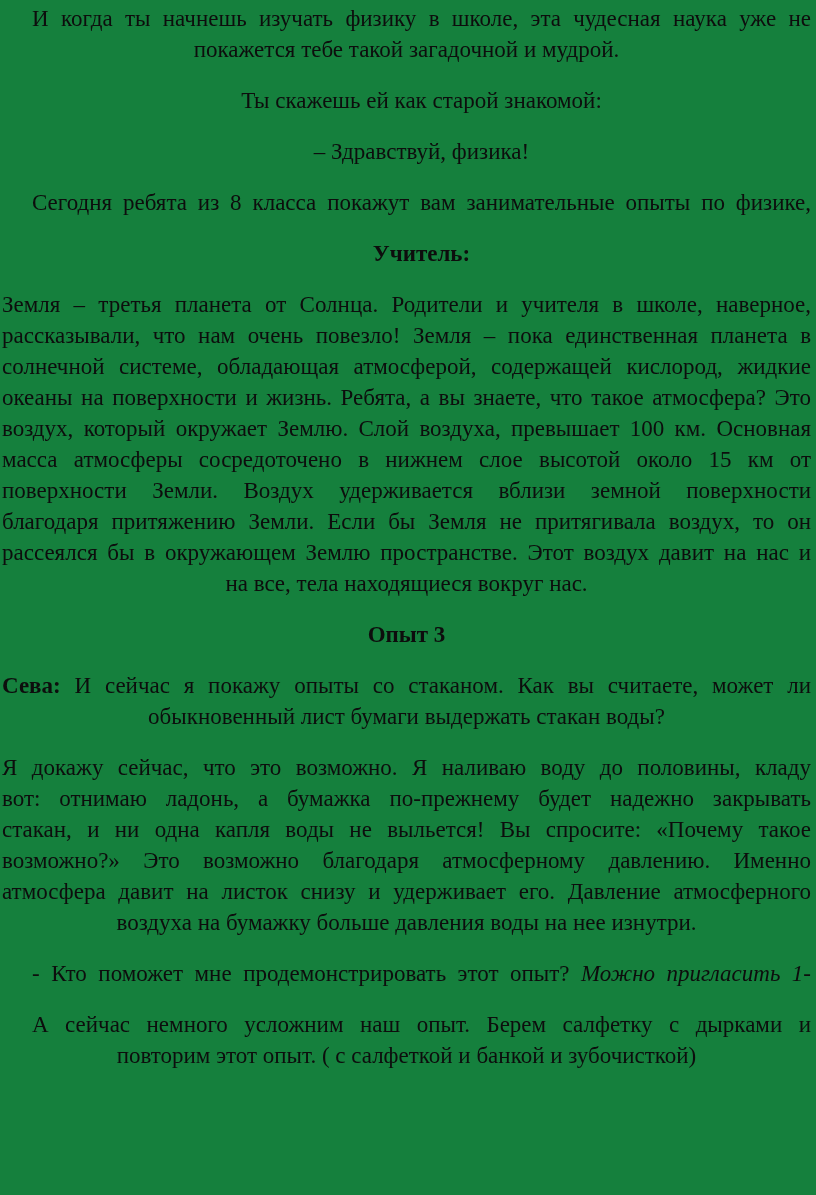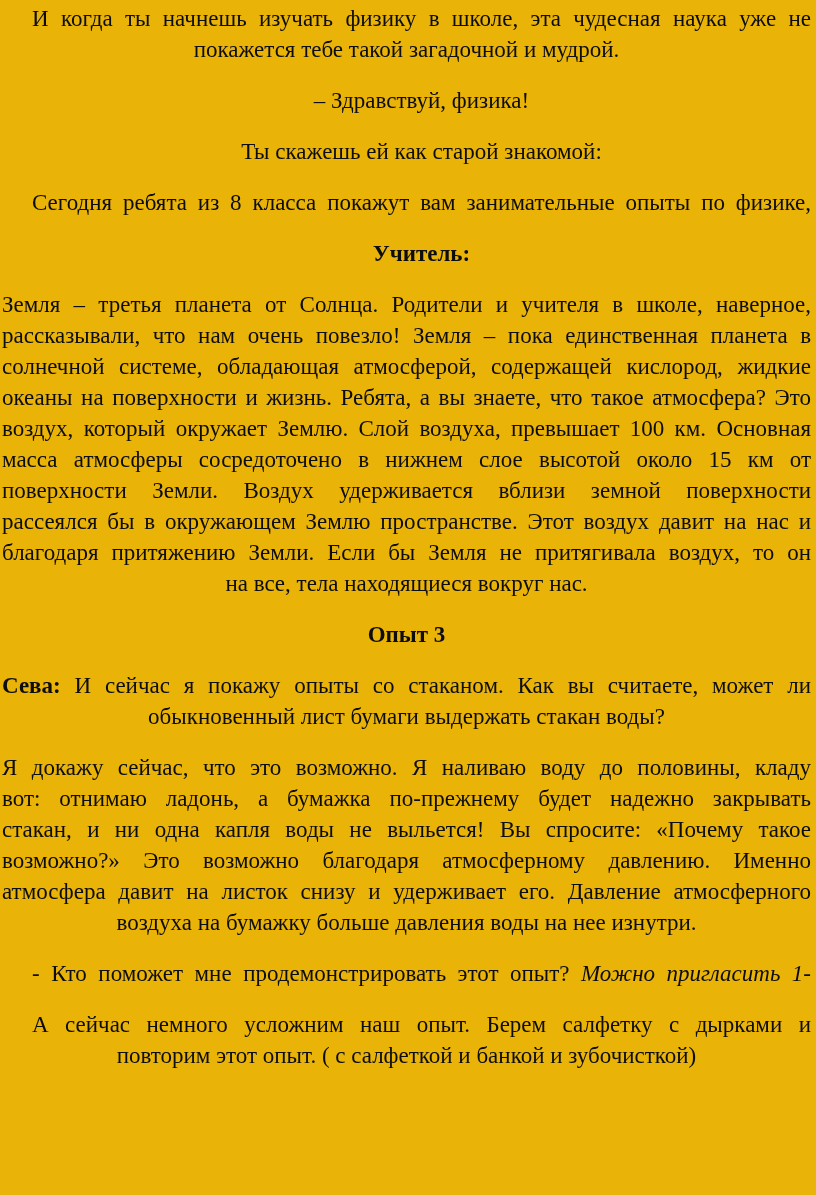--- a/index.html
+++ b/index.html
@@ -4,21 +4,21 @@
 <style>
   html, body {
     margin: 0;
     padding: 0;
     background: #ffffff;
   }
   .page {
     width: 816px;
     height: 1195px;
     box-sizing: border-box;
-    background: #eab308;
+    background: #15803d;
     color: #0d0d0d;
     font-family: "Liberation Serif", "DejaVu Serif", serif;
     font-size: 23px;
     line-height: 31px;
     padding: 3px 5px 0 2px;
     overflow: hidden;
   }
   .para {
     margin: 0 0 20px 0;
   }
@@ -45,45 +45,45 @@
 <body>
 
 <div class="page">
 
   <div class="para indent">
     <div class="ln jl"><span>И когда ты начнешь изучать физику в школе, эта чудесная наука уже не</span></div>
     <div class="ln"><span>покажется тебе такой загадочной и мудрой.</span></div>
   </div>
 
   <div class="para indent">
-    <div class="ln"><span>– Здравствуй, физика!</span></div>
+    <div class="ln"><span>Ты скажешь ей как старой знакомой:</span></div>
   </div>
 
   <div class="para indent">
-    <div class="ln"><span>Ты скажешь ей как старой знакомой:</span></div>
+    <div class="ln"><span>– Здравствуй, физика!</span></div>
   </div>
 
   <div class="para indent">
     <div class="ln jl"><span>Сегодня ребята из 8 класса покажут вам занимательные опыты по физике,</span></div>
   </div>
 
   <div class="para indent">
     <div class="ln"><span class="b">Учитель:</span></div>
   </div>
 
   <div class="para">
     <div class="ln jl"><span>Земля – третья планета от Солнца. Родители и учителя в школе, наверное,</span></div>
     <div class="ln jl"><span>рассказывали, что нам очень повезло! Земля – пока единственная планета в</span></div>
     <div class="ln jl"><span>солнечной системе, обладающая атмосферой, содержащей кислород, жидкие</span></div>
     <div class="ln jl"><span>океаны на поверхности и жизнь. Ребята, а вы знаете, что такое атмосфера? Это</span></div>
     <div class="ln jl"><span>воздух, который окружает Землю. Слой воздуха, превышает 100 км. Основная</span></div>
     <div class="ln jl"><span>масса атмосферы сосредоточено в нижнем слое высотой около 15 км от</span></div>
     <div class="ln jl"><span>поверхности Земли. Воздух удерживается вблизи земной поверхности</span></div>
+    <div class="ln jl"><span>благодаря притяжению Земли. Если бы Земля не притягивала воздух, то он</span></div>
     <div class="ln jl"><span>рассеялся бы в окружающем Землю пространстве. Этот воздух давит на нас и</span></div>
-    <div class="ln jl"><span>благодаря притяжению Земли. Если бы Земля не притягивала воздух, то он</span></div>
     <div class="ln"><span>на все, тела находящиеся вокруг нас.</span></div>
   </div>
 
   <div class="para">
     <div class="ln"><span class="b">Опыт 3</span></div>
   </div>
 
   <div class="para">
     <div class="ln jl"><span class="b">Сева:</span><span> И сейчас я покажу опыты со стаканом. Как вы считаете, может ли</span></div>
     <div class="ln"><span>обыкновенный лист бумаги выдержать стакан воды?</span></div>

